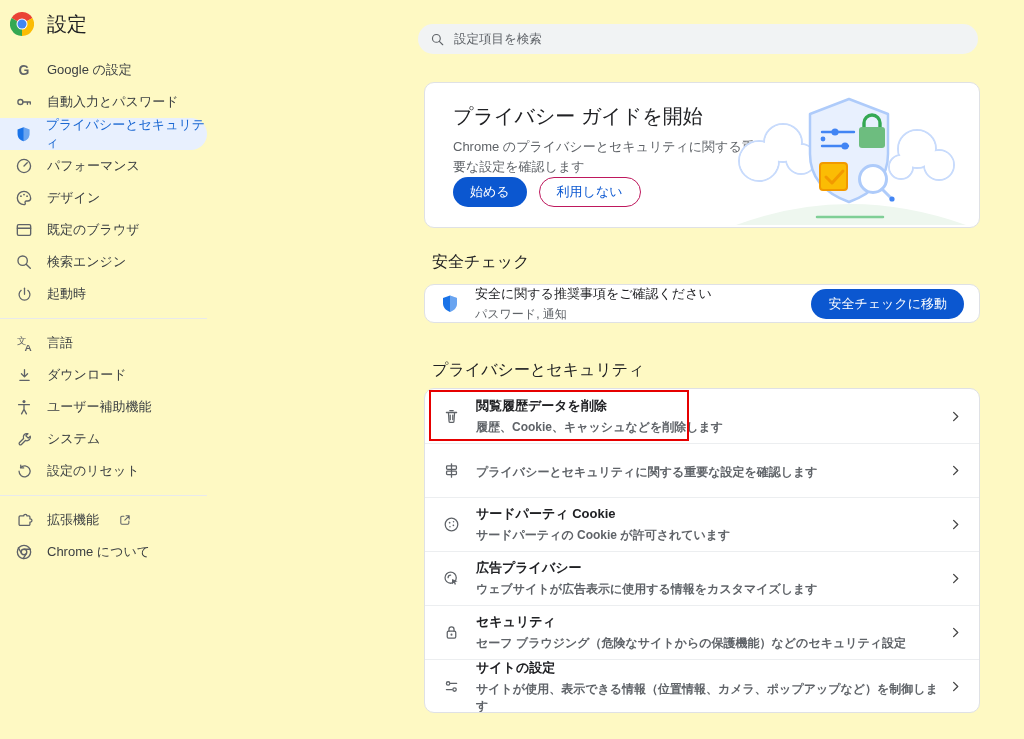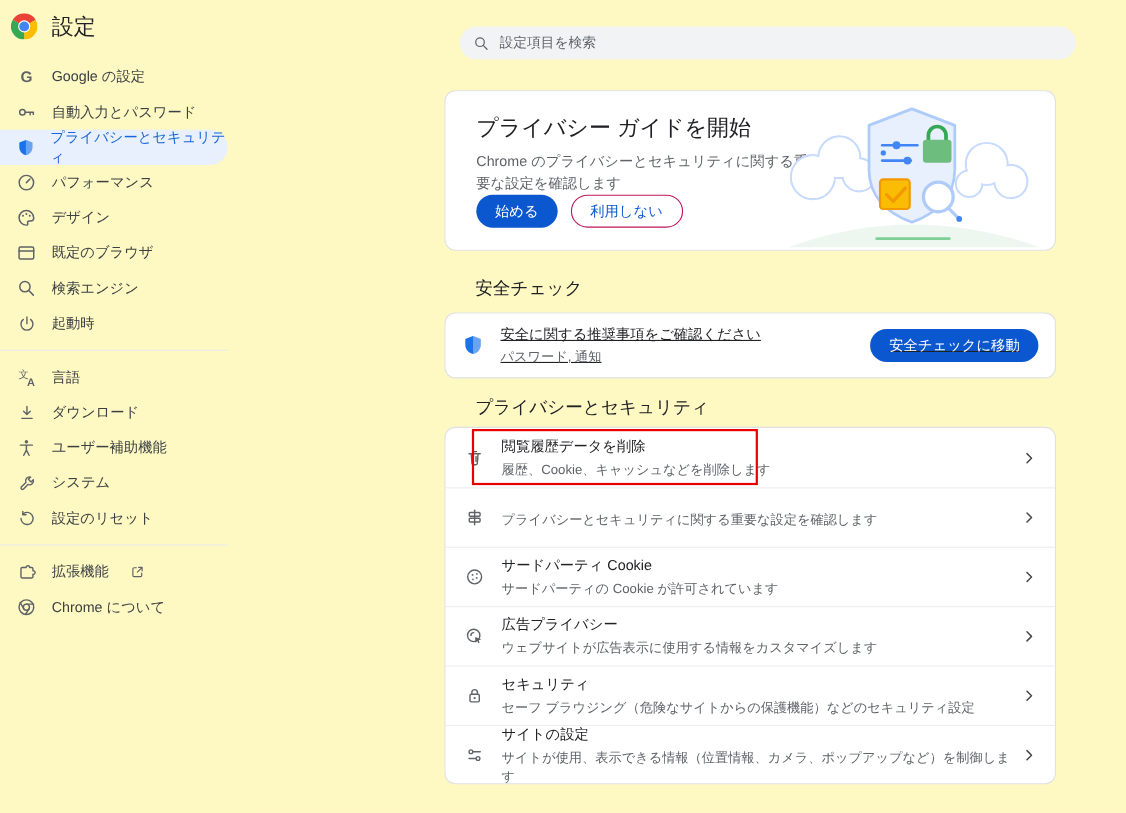--- a/index.html
+++ b/index.html
@@ -21,44 +21,44 @@
   .sidebar { position:absolute; left:0; top:54px; width:207px; }
   .nav-item { height:32px; display:flex; align-items:center; padding-left:14px; gap:13px;
               border-radius:0 16px 16px 0; font-size:13px; font-weight:500; color:#3c4043; cursor:pointer; }
   .nav-item .nicon { width:20px; height:20px; display:flex; align-items:center; justify-content:center; color:#5f6368; }
   .nav-item.selected { background:#e8f0fe; color:#1967d2; }
   .nav-item.selected .nicon { color:#1a73e8; }
   .nav-divider { height:1px; background:#e9eaec; margin:8px 0; }
   .ext-link { margin-left:6px; color:#5f6368; display:flex; }
 
   
-  .card { position:absolute; left:404px; width:556px; background:#fff; border:1px solid #dfe1e5; border-radius:10px; }
+  .card { position:absolute; left:424px; width:556px; background:#fff; border:1px solid #dfe1e5; border-radius:10px; }
   .guide-card { top:82px; height:146px; }
   .guide-title { position:absolute; left:28px; top:20px; font-size:20px; font-weight:400; color:#202124; }
   .guide-desc { position:absolute; left:28px; top:54px; width:310px; font-size:13px; line-height:1.55; color:#5f6368; }
   .guide-buttons { position:absolute; left:28px; top:94px; display:flex; gap:12px;align-items:flex-end; }
   .btn { height:30px; border-radius:15px; padding:0 17px; font-size:13px; font-weight:500;
          display:inline-flex; align-items:center; cursor:pointer; border:none;
          font-family:"Liberation Sans", sans-serif; }
   .btn-primary { background:#0b57d0; color:#fff; }
   .btn-outline { background:#fff; color:#0b57d0; border:1px solid #be185d; }
   .guide-illustration { position:absolute; right:8px; top:4px; width:250px; height:138px; }
 
   .section-heading { position:absolute; left:432px; font-size:16px; font-weight:400; color:#202124; }
   .heading-safety { top:252px; }
   .heading-privacy { top:360px; }
 
-  .safety-card { top:284px; height:60px; display:flex; align-items:center; padding:0 15px;text-decoration:underline; }
+  .safety-card { top:284px; height:39px; display:flex; align-items:center; padding:0 15px; }
   .safety-icon { width:20px; height:20px; color:#1a73e8; flex:0 0 auto; }
   .safety-text { margin-left:15px; }
   .safety-title { font-size:13px; color:#202124; }
   .safety-sub { font-size:12px; color:#5f6368; margin-top:3px; }
   .safety-card .btn { margin-left:auto; }
 
-  .list-card { top:388px; height:325px; overflow:hidden; }
+  .list-card { top:388px; height:325px; overflow:hidden;font-weight:bold; }
   .row { height:54px; display:flex; align-items:center; padding:0 16px; cursor:pointer; }
   .row + .row { border-top:1px solid #eceef0; }
   .ricon { width:20px; height:20px; display:flex; align-items:center; justify-content:center; color:#5f6368; flex:0 0 auto; }
   .rtext { margin-left:15px; }
   .rtitle { font-size:13px; color:#202124; }
   .rsub { font-size:12px; color:#5f6368; margin-top:4px; }
   .chev { margin-left:auto; color:#474747; display:flex; }
 
   .red-box { position:absolute; left:429px; top:390px; width:260px; height:51px;
              border:2px solid #e60000; z-index:6; pointer-events:none; }

